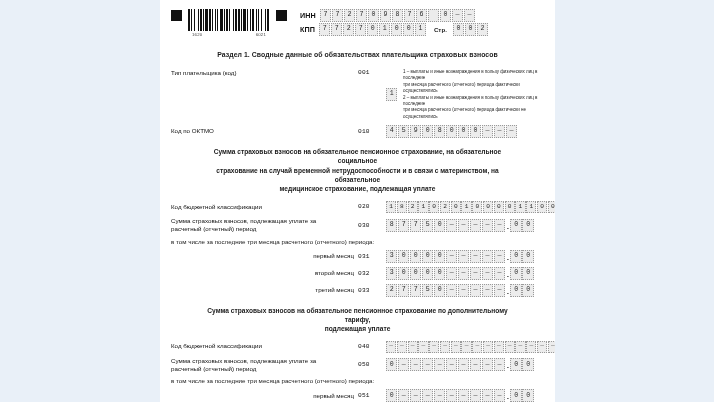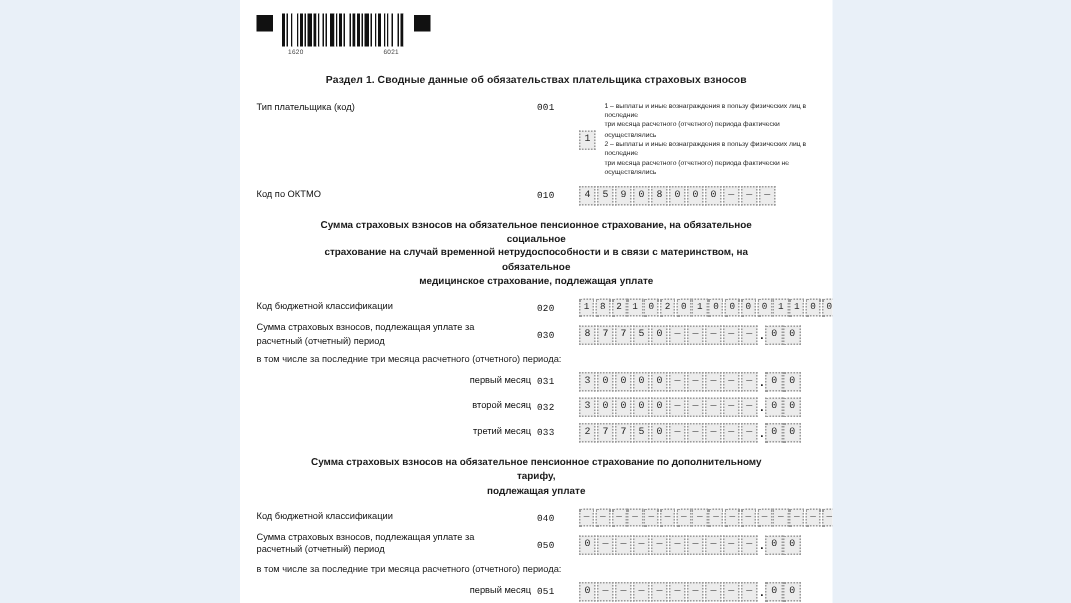--- a/index.html
+++ b/index.html
@@ -146,20 +146,58 @@
           </div>
       <div class="bc-nums">
         <span>1620</span>
         <span>6021</span>
       </div>
     </div>
 
     <div class="sq"></div>
 
     <div class="idblock">
+      <div class="idrow">
+        <span class="idlab">ИНН</span>
+        <span class="cells">
+              <span>7</span>
+              <span>7</span>
+              <span>2</span>
+              <span>7</span>
+              <span>0</span>
+              <span>9</span>
+              <span>8</span>
+              <span>7</span>
+              <span>6</span>
+              <span> </span>
+              <span>0</span>
+              <span style="color: rgb(85, 85, 85);">—</span>
+              <span style="color: rgb(85, 85, 85);">—</span>
+            </span>
+      </div>
+      <div class="idrow">
+        <span class="idlab">КПП</span>
+        <span class="cells">
+              <span>7</span>
+              <span>7</span>
+              <span>2</span>
+              <span>7</span>
+              <span>0</span>
+              <span>1</span>
+              <span>0</span>
+              <span>0</span>
+              <span>1</span>
+            </span>
+        <span class="str-lab">Стр.</span>
+        <span class="cells">
+              <span>0</span>
+              <span>0</span>
+              <span>2</span>
+            </span>
+      </div>
     </div>
   </div>
 
   <div class="sec-title">Раздел 1. Сводные данные об обязательствах плательщика страховых взносов</div>
 
   <div class="row top">
     <div class="lab">Тип плательщика (код)</div>
     <div class="code">001</div>
     <div class="vals">
       <span class="cells">

